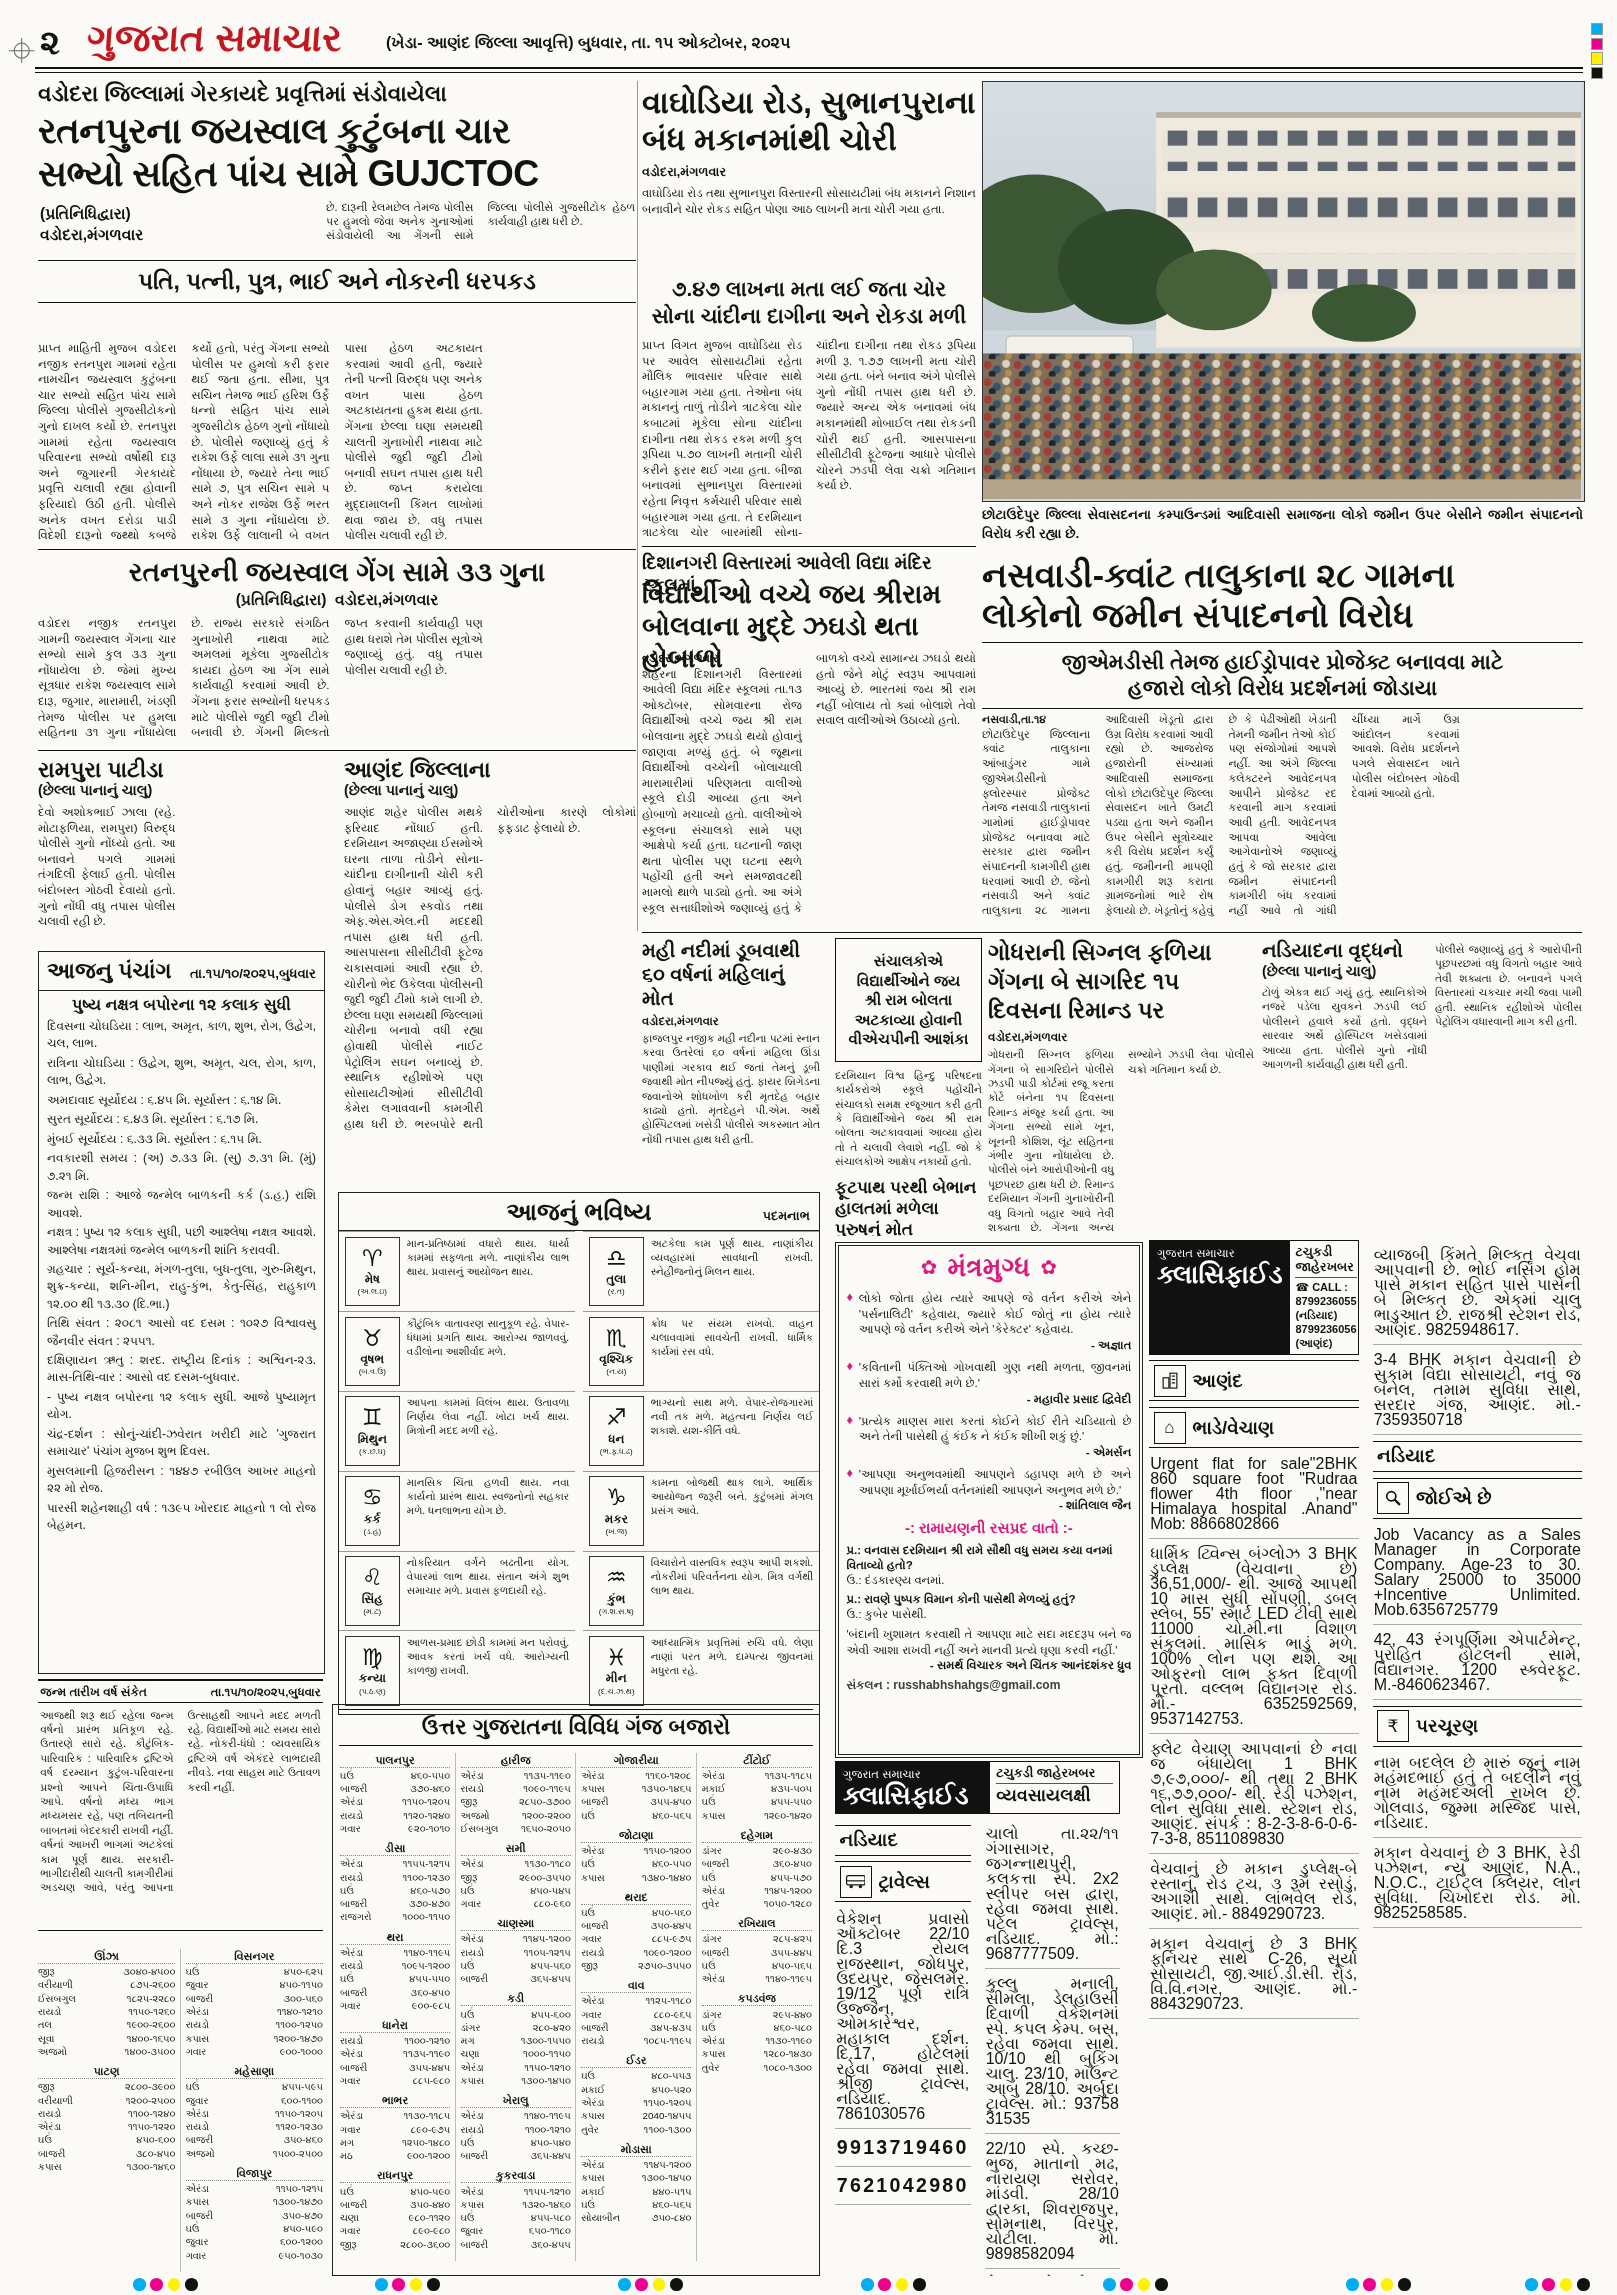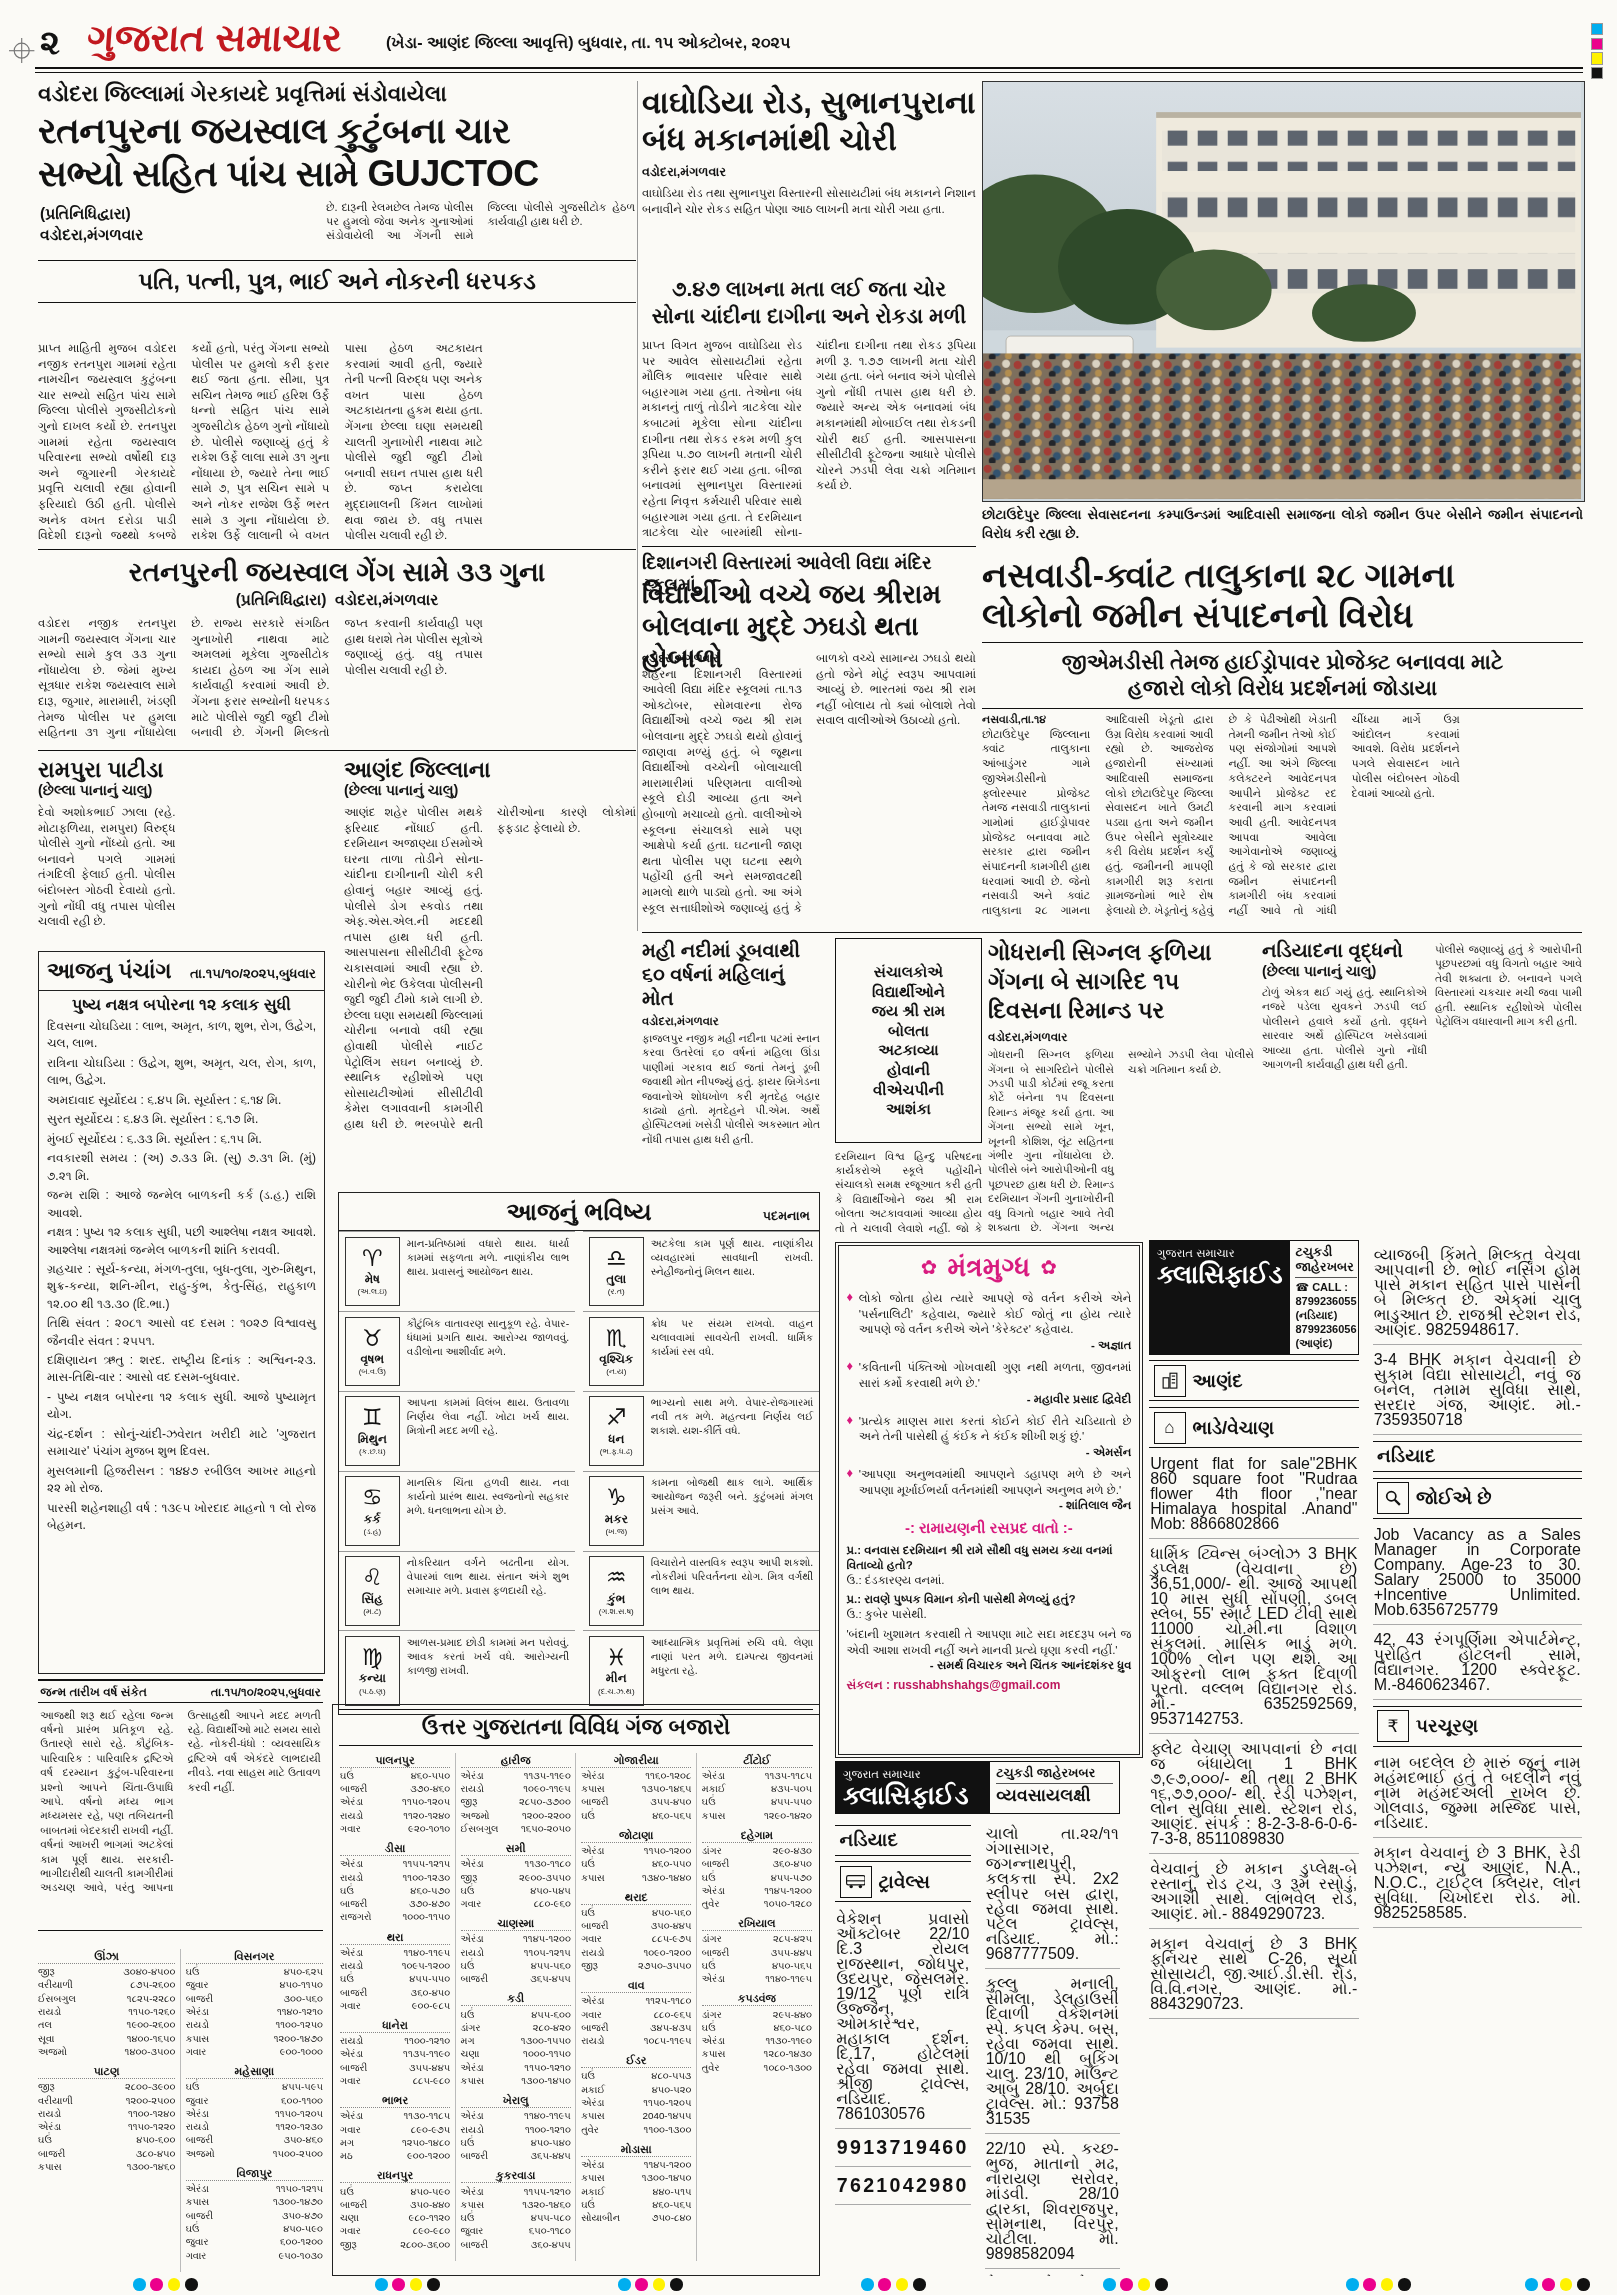--- a/index.html
+++ b/index.html
@@ -50,21 +50,21 @@
   .mantra .mh .t{color:#d81b7f;font-weight:bold;font-size:26.6px;}
   .mantra .mh .fl{color:#d81b7f;font-size:19.6px;}
   .mq{display:flex;gap:5.8px;margin:7px 0;}
   .mqbul{color:#d81b7f;font-size:12.7px;line-height:15.6px;}
   .mqt{font-size:11.6px;line-height:15.6px;text-align:justify;}
   .mqb{font-weight:bold;text-align:right;font-size:11.6px;margin-top:1.2px;}
   .qsec{color:#d81b7f;font-weight:bold;text-align:center;font-size:15px;margin:5.8px 0 2.3px;}
   .qa{margin:4.6px 0;}
   .qa .q{font-weight:bold;font-size:11.6px;line-height:15px;}
   .qa .a{font-size:11.6px;line-height:15px;}
-  .memail{font-weight:bold;color:#be185d;font-size:12px;margin-top:5.8px;}
+  .memail{font-weight:bold;color:#404040;font-size:12px;margin-top:5.8px;}
   
   .clcols{display:flex;gap:14px;}
   .clcol{flex:1;min-width:0;}
   .clhead{border:1.2px solid #111;}
   .clhead .top{display:flex;}
   .clbrand{background:#111;color:#fff;padding:4.6px 7px;flex:1.2;}
   .clbrand .b1{font-size:11.6px;}
   .clbrand .b2{font-weight:bold;font-size:25.4px;line-height:28px;}
   .clright{padding:3.5px 5.8px;flex:1;}
   .cltag{font-weight:bold;font-size:12.7px;border-bottom:0.6px solid #555;padding-bottom:2.3px;}
@@ -85,21 +85,21 @@
   .mcity{font-weight:bold;text-align:center;font-size:11px;line-height:14px;border-bottom:0.6px dotted #888;margin-bottom:1.2px;}
   .mrow{display:flex;justify-content:space-between;font-size:9.8px;line-height:13.3px;}
   
   .photo{border:1.2px solid #333;background:#cfd8dd;}
   .caption{font-weight:bold;font-size:13.3px;line-height:18.5px;text-align:justify;}
   
   .jbox{border-top:2.3px solid #111;}
   .jhead{display:flex;justify-content:space-between;align-items:baseline;border-bottom:1.2px solid #111;padding:3.5px 2.3px;}
   .jhead .t{font-weight:bold;font-size:12px;}
   .jhead .d{font-weight:bold;font-size:11.6px;}
-  .vhpbox{border:1.7px solid #111;padding:23px;font-weight:bold;font-size:15px;line-height:19.6px;text-align:center;}
+  .vhpbox{border:1.7px solid #111;padding:12px;font-weight:bold;font-size:15px;line-height:19.6px;text-align:center;}
   .dotrow{display:flex;gap:4.6px;}
   .dot{width:12.7px;height:12.7px;border-radius:50%;}
   .csq{width:10.4px;height:10.4px;margin-bottom:2.3px;border:0.6px solid #999;}
 </style>
 </head>
 <body>
 
 <div class="page">
 
   <svg class="abs" style="left:9.2px;top:38px" width="25.4" height="25.4" viewBox="0 0 44 44">

